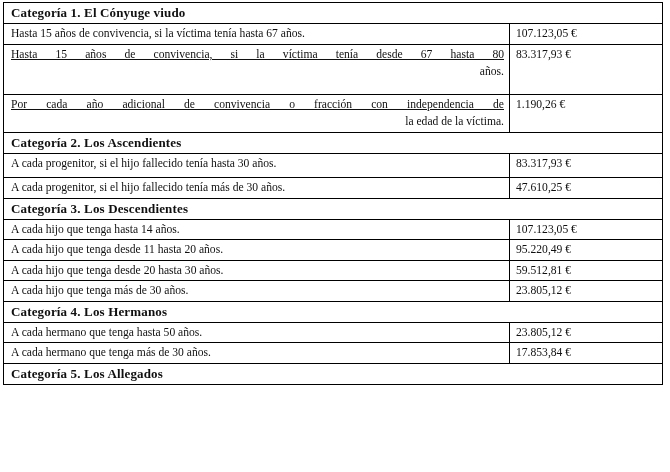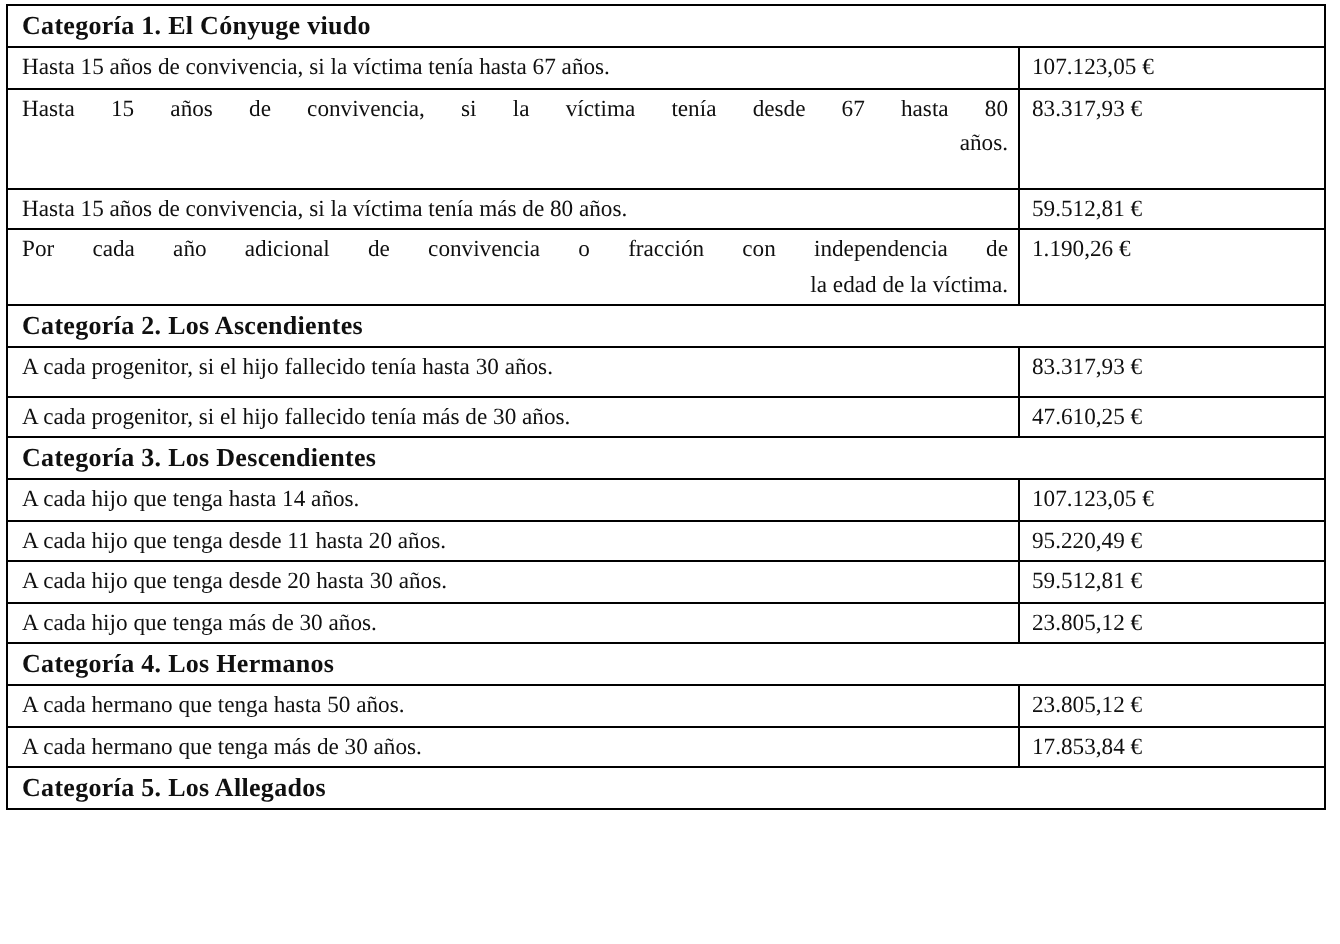--- a/index.html
+++ b/index.html
@@ -58,20 +58,21 @@
     font-size: 11.8px;
     text-align: left;
     white-space: nowrap;
   }
   
   td.desc-cell.justified > span.line1 {
     display: block;
     text-align: justify;
     text-align-last: justify;
     white-space: normal;
+    text-decoration: underline;
   }
   td.desc-cell.justified > span.line2 {
     display: block;
     text-align: right;
   }
   td.pad-1 { padding-bottom: 5px; }
   td.pad-2 { padding-bottom: 13px; }
   td.pad-3 { padding-bottom: 6px; }
 </style>
 </head>
@@ -91,24 +92,20 @@
       <tr class="item-row">
         <td class="desc-cell single">Hasta 15 años de convivencia, si la víctima tenía hasta 67 años.</td>
         <td class="amount-cell">107.123,05 €</td>
       </tr>
       <tr class="item-row">
         <td class="desc-cell justified pad-2">
           <span class="line1">Hasta 15 años de convivencia, si la víctima tenía desde 67 hasta 80</span>
           <span class="line2">años.</span>
         </td>
         <td class="amount-cell">83.317,93 €</td>
-      </tr>
-      <tr class="item-row">
-        <td class="desc-cell single">Hasta 15 años de convivencia, si la víctima tenía más de 80 años.</td>
-        <td class="amount-cell">59.512,81 €</td>
       </tr>
       <tr class="item-row">
         <td class="desc-cell justified">
           <span class="line1">Por cada año adicional de convivencia o fracción con independencia de</span>
           <span class="line2">la edad de la víctima.</span>
         </td>
         <td class="amount-cell">1.190,26 €</td>
       </tr>
 
       <tr class="category-row">

